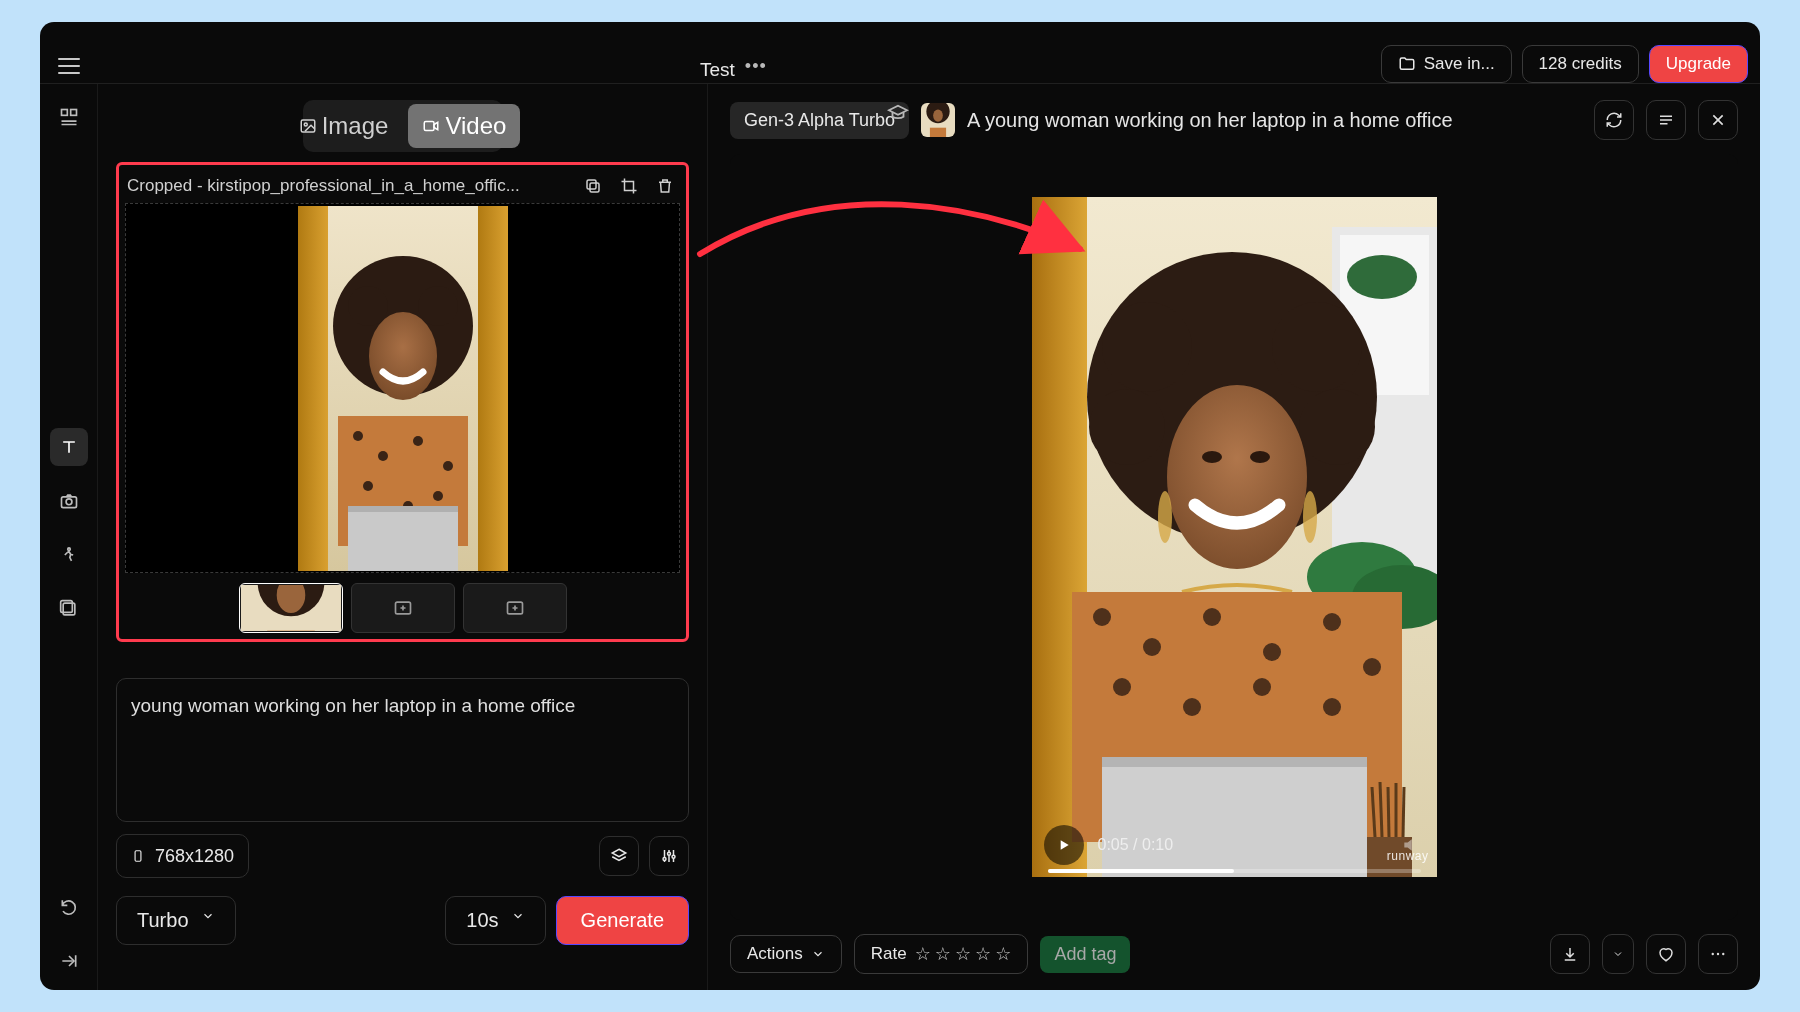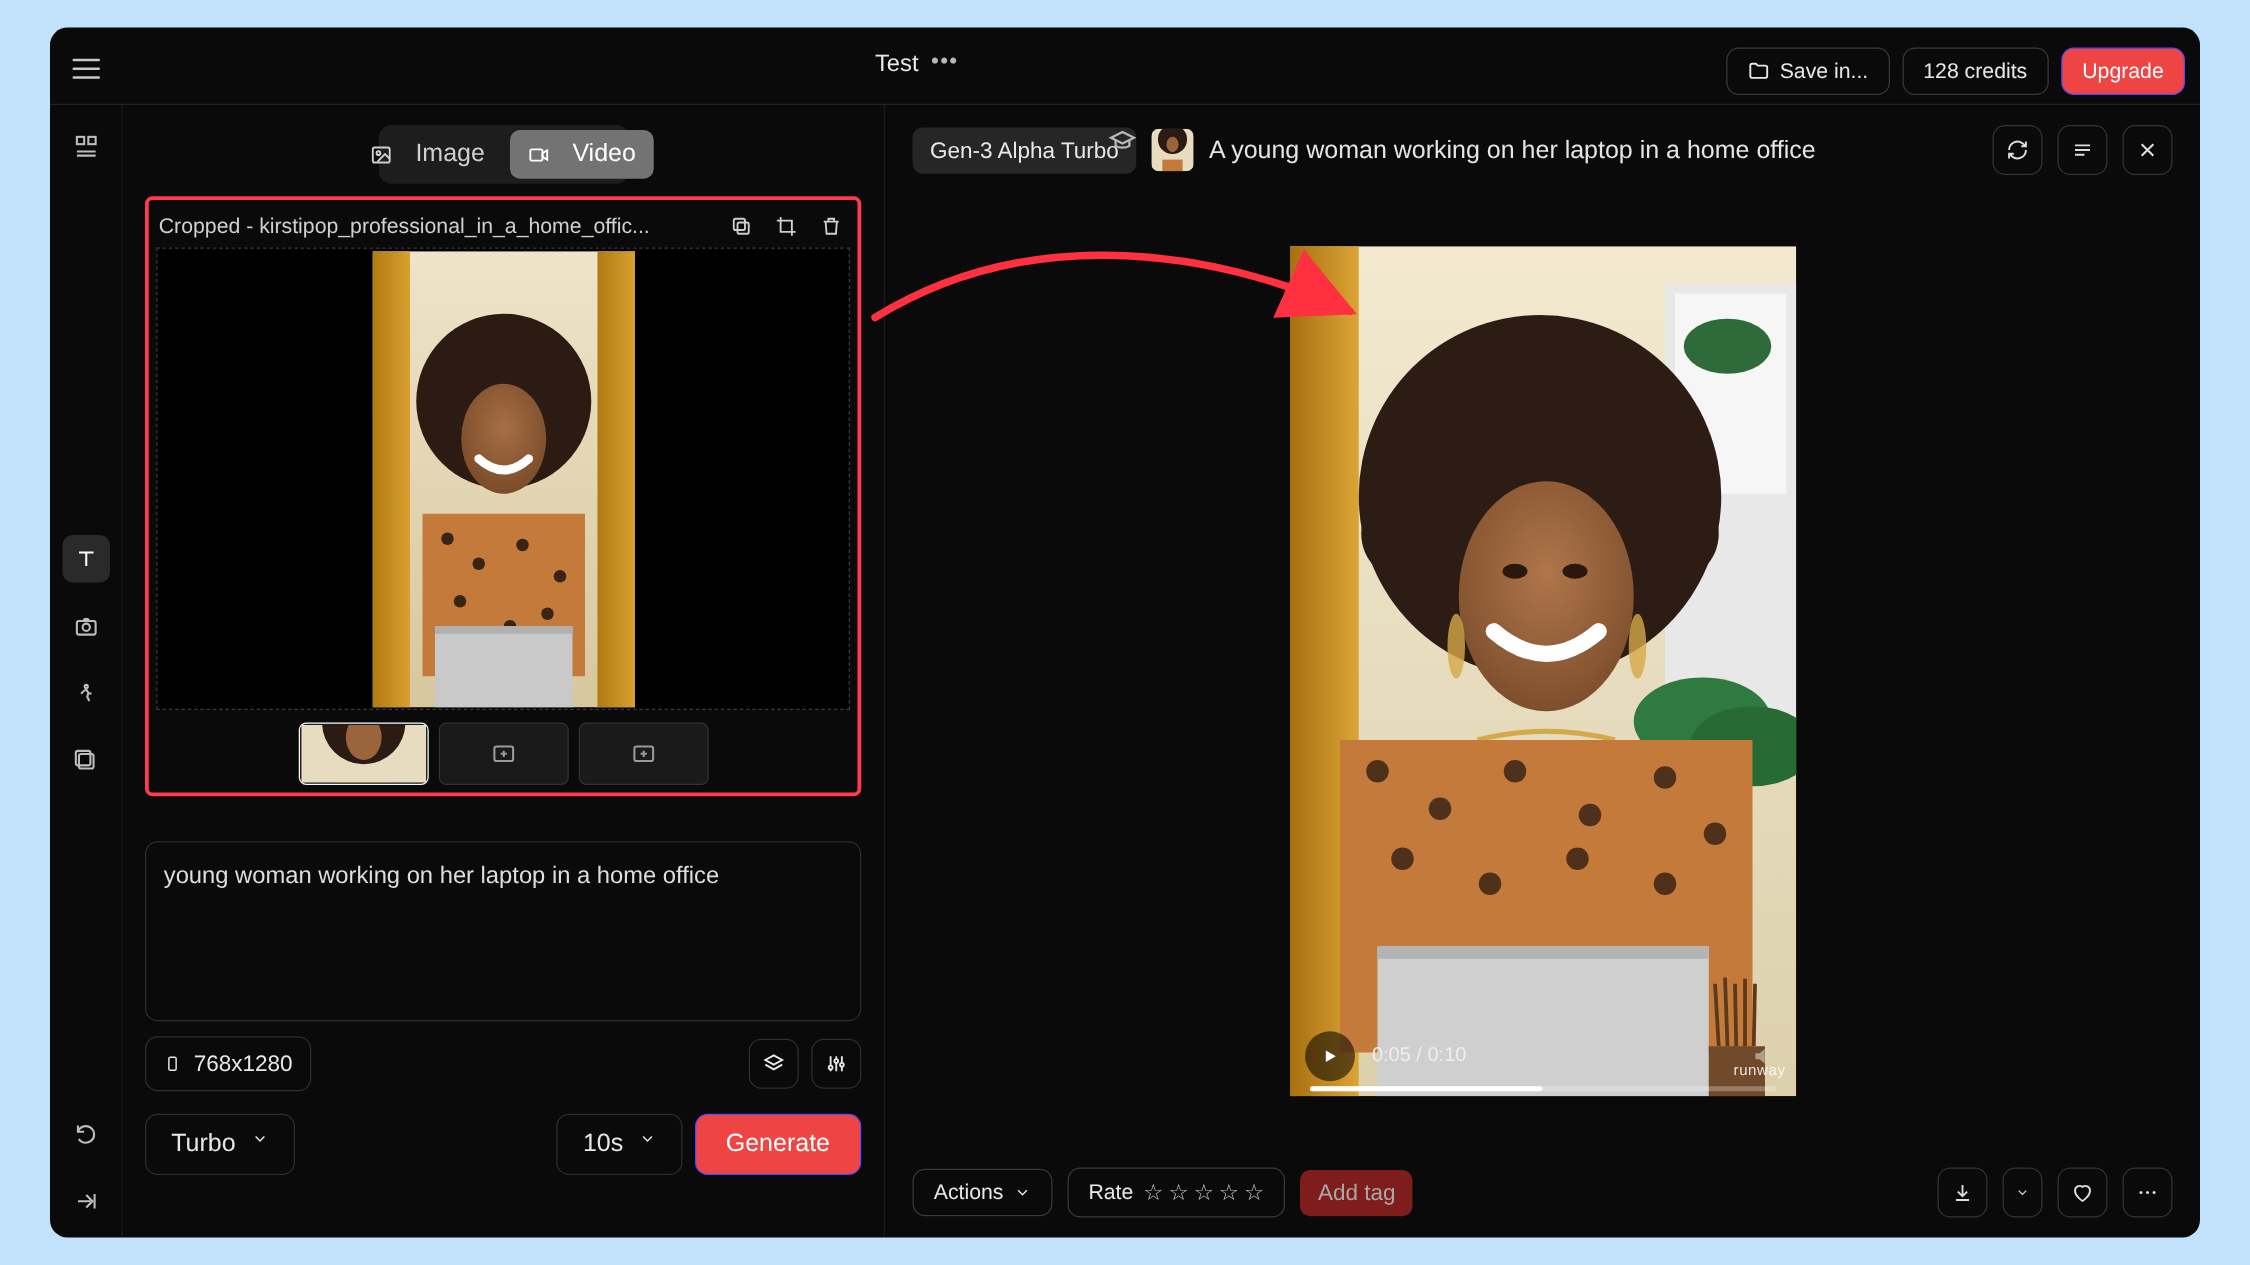--- a/index.html
+++ b/index.html
@@ -17,23 +17,23 @@
   height: 100%;
   background: #0a0a0a;
   border-radius: 14px;
   display: flex;
   flex-direction: column;
   overflow: hidden;
 }
 .topbar {
   height: 62px;
   display: flex;
-  align-items: flex-start;
+  align-items: flex-end;
   justify-content: space-between;
-  padding: 16px 12px;
+  padding: 0 12px;
   border-bottom: 1px solid #202020;
 }
 .topbar-left { display: flex; align-items: center; gap: 14px; }
 .hamburger { width: 34px; height: 34px; display: flex; flex-direction: column; justify-content: center; gap: 5px; padding: 6px; cursor: pointer; }
 .hamburger span { height: 2px; background: #c8c8c8; border-radius: 1px; }
 .topbar-center { display: flex; align-items: center; gap: 10px; font-size: 19px; color: #e8e8e8; }
 .dots-icon { color: #b8b8b8; font-size: 18px; letter-spacing: 1px; margin-bottom: 6px;}
 .topbar-right { display: flex; align-items: center; gap: 10px; }
 .btn {
   display: flex; align-items: center; gap: 8px;
@@ -48,21 +48,21 @@
   padding-top: 14px; gap: 16px;
 }
 .mini { width: 38px; height: 38px; display:flex; align-items:center; justify-content:center; color:#bdbdbd; border-radius:8px; cursor: pointer;}
 .mini.lower { margin-top: auto; }
 .mini.active { background: #2a2a2a; color: #fff; }
 .panel {
   width: 610px; border-right: 1px solid #1a1a1a;
   display: flex; flex-direction: column; padding: 10px 18px;
 }
 .tabs { display: flex; align-items: center; justify-content: center; gap: 6px; background:#1d1d1d; border-radius: 10px; padding:4px; width: 200px; margin: 6px auto 10px; position: relative;}
-.tab { display:flex; align-items:center; gap:18px; padding:8px 14px; border-radius: 8px; font-size: 20px; color:#d0d0d0; cursor:pointer;}
+.tab { display:flex; align-items:center; gap:5px; padding:8px 14px; border-radius: 8px; font-size: 24px; color:#d0d0d0; cursor:pointer;}
 .tab.active { background:#737373; color:#fff; }
 .cap { position:absolute; right:-220px; top:8px; color:#b8b8b8; }
 .image-card {
   border: 3px solid #ff3b4e; border-radius: 6px; padding: 6px; display:flex; flex-direction:column;
   background: #0a0a0a;
 }
 .image-head { display:flex; align-items:center; gap: 10px; padding: 2px 2px 4px; color:#d0d0d0; font-size:17px; }
 .image-head .name { flex:1; white-space:nowrap; overflow:hidden; text-overflow:ellipsis; }
 .image-head .ico { width:26px; height:26px; display:flex; align-items:center; justify-content:center; color:#cfcfcf; cursor: pointer;}
 .image-stage { border:1px dashed #3a3a3a; height:370px; display:flex; align-items:center; justify-content:center; background:#000;}
@@ -78,21 +78,21 @@
 .preview { flex:1; display:flex; flex-direction:column; padding: 16px 22px; gap:14px; }
 .preview-head { display:flex; align-items:center; gap:12px; }
 .chip { background:#262626; border-radius:8px; padding:8px 14px; font-size:18px; color:#e8e8e8; }
 .avatar-sm { width:34px; height:34px; border-radius:6px; overflow:hidden; }
 .preview-title { font-size:20px; color:#e5e5e5; flex:1; }
 .icon-btn { width:40px; height:40px; border:1px solid #333; border-radius:10px; display:flex; align-items:center; justify-content:center; color:#ddd; cursor: pointer;}
 .stage2 { flex:1; background:#0a0a0a; border-radius:10px; display:flex; align-items:center; justify-content:center; position:relative; }
 .preview-foot { display:flex; align-items:center; gap:12px; }
 .stars { display:flex; gap:4px; }
 .star { color:#c8c8c8; font-size:18px;}
-.addtag { color:#a8a8a8; font-size:18px; padding:8px 14px; background:#7f1d1d; border-radius:8px;}
+.addtag { color:#a8a8a8; font-size:18px; padding:8px 14px; background:#14532d; border-radius:8px;}
 .spacer { flex:1; }
 .arrow-annot { position:absolute; left:580px; top:184px; pointer-events:none; z-index: 50;}
 .vcontrols { position:absolute; left:0; right:0; bottom:0; display:flex; align-items:center; gap:14px; padding:12px 16px 12px 12px; color:#eee;}
 .playbtn { width:40px; height:40px; border-radius:50%; background:rgba(0,0,0,.55); display:flex; align-items:center; justify-content:center;}
 .progress { position:absolute; left:16px; right:16px; bottom:4px; height:4px; background:rgba(255,255,255,.28); border-radius:2px;}
 .progress > span { display:block; height:100%; width:50%; background:#fff; border-radius:2px;}
 .watermark { position:absolute; right:8px; bottom:14px; font-size:12px; color:#fff; letter-spacing:.5px; opacity:.85;}
 svg { display:block; }
 .personimg { width: 210px; height: 365px; }
 .personimg-lg { width: 405px; height: 680px; position:relative; }

